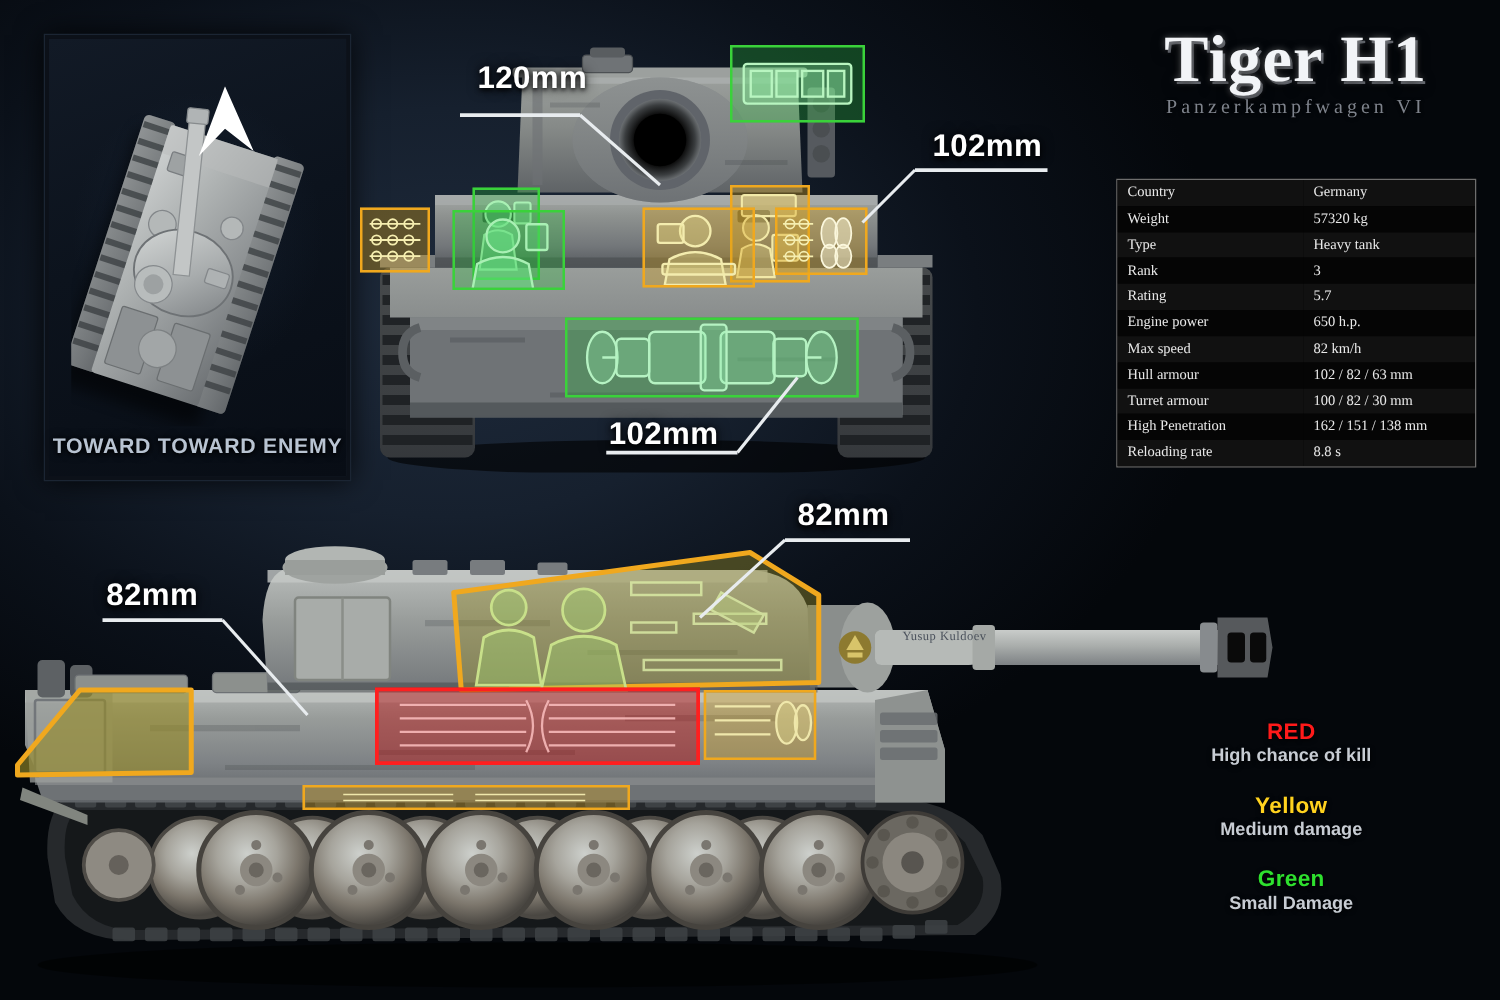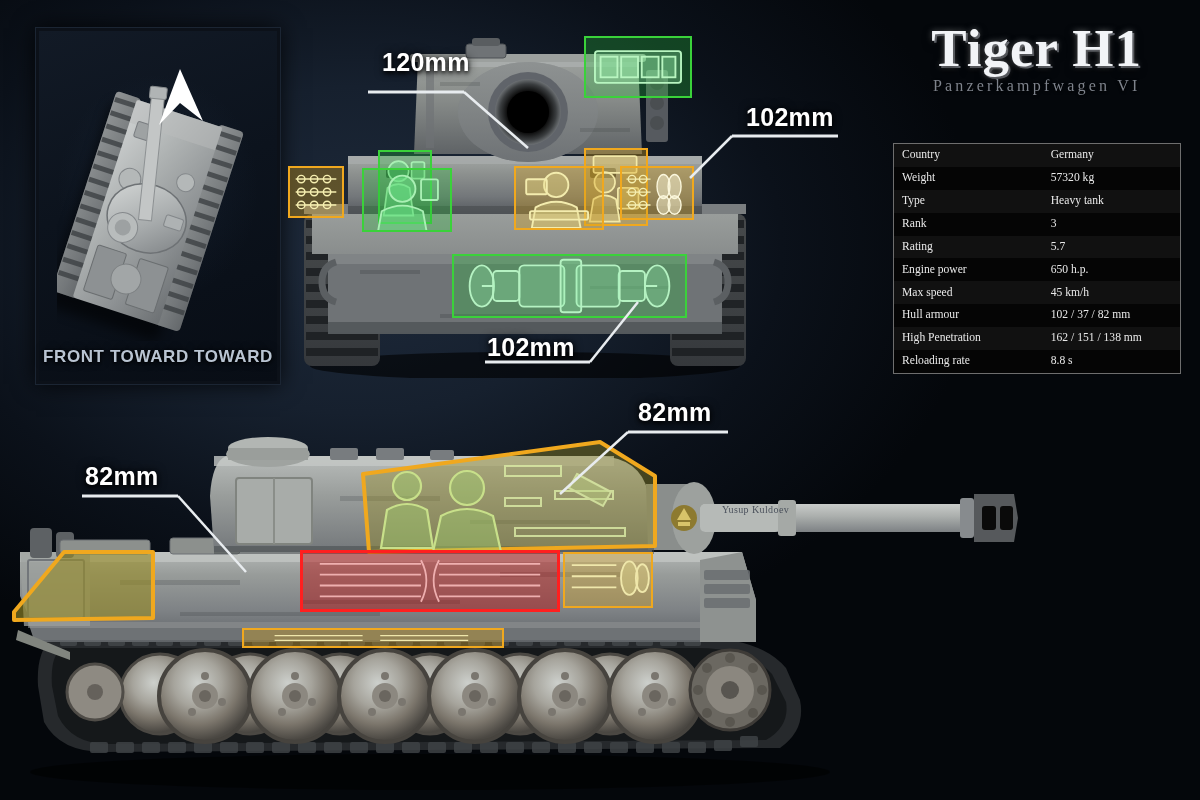--- a/index.html
+++ b/index.html
@@ -154,21 +154,21 @@
         </g>
       </svg>
     </div>
 
     <div id="arrow">
       <svg viewBox="0 0 46 56" width="46" height="56">
         <path d="M23 0 L46 52 L23 34 L2 56 Z" fill="#ffffff"></path>
       </svg>
     </div>
 
-    <div id="insetLabel">FRONT TOWARD TOWARD</div>
+    <div id="insetLabel">TOWARD TOWARD ENEMY</div>
   </div>
 
   <div style="position:absolute;left:290px;top:18px;width:470px;height:360px;">
     <svg viewBox="0 0 470 360" width="470" height="360">
       <defs>
         <linearGradient id="hullF" x1="0" y1="0" x2="0" y2="1">
           <stop offset="0%" stop-color="#a4a8a6"></stop>
           <stop offset="30%" stop-color="#8d918f"></stop>
           <stop offset="70%" stop-color="#73777a"></stop>
           <stop offset="100%" stop-color="#55595e"></stop>
@@ -742,34 +742,52 @@
           <tr>
             <td class="k">Rating</td>
             <td class="v">5.7</td>
           </tr>
           <tr>
             <td class="k">Engine power</td>
             <td class="v">650 h.p.</td>
           </tr>
           <tr>
             <td class="k">Max speed</td>
-            <td class="v">45 km/h</td>
+            <td class="v">82 km/h</td>
           </tr>
           <tr>
             <td class="k">Hull armour</td>
-            <td class="v">102 / 37 / 82 mm</td>
+            <td class="v">102 / 82 / 63 mm</td>
+          </tr>
+          <tr>
+            <td class="k">Turret armour</td>
+            <td class="v">100 / 82 / 30 mm</td>
           </tr>
           <tr>
             <td class="k">High Penetration</td>
             <td class="v">162 / 151 / 138 mm</td>
           </tr>
           <tr>
             <td class="k">Reloading rate</td>
             <td class="v">8.8 s</td>
           </tr>
         </tbody>
     </table>
   </div>
 
+  <div id="legend">
+      <div class="lg">
+        <div class="hd" style="color: rgb(255, 26, 26);">RED</div>
+        <div class="ds">High chance of kill</div>
+      </div>
+      <div class="lg">
+        <div class="hd" style="color: rgb(255, 210, 30);">Yellow</div>
+        <div class="ds">Medium damage</div>
+      </div>
+      <div class="lg">
+        <div class="hd" style="color: rgb(46, 224, 46);">Green</div>
+        <div class="ds">Small Damage</div>
+      </div>
+    </div>
 
   <div id="wm">Yusup Kuldoev</div>
 
 </div>
 
 </body></html>

